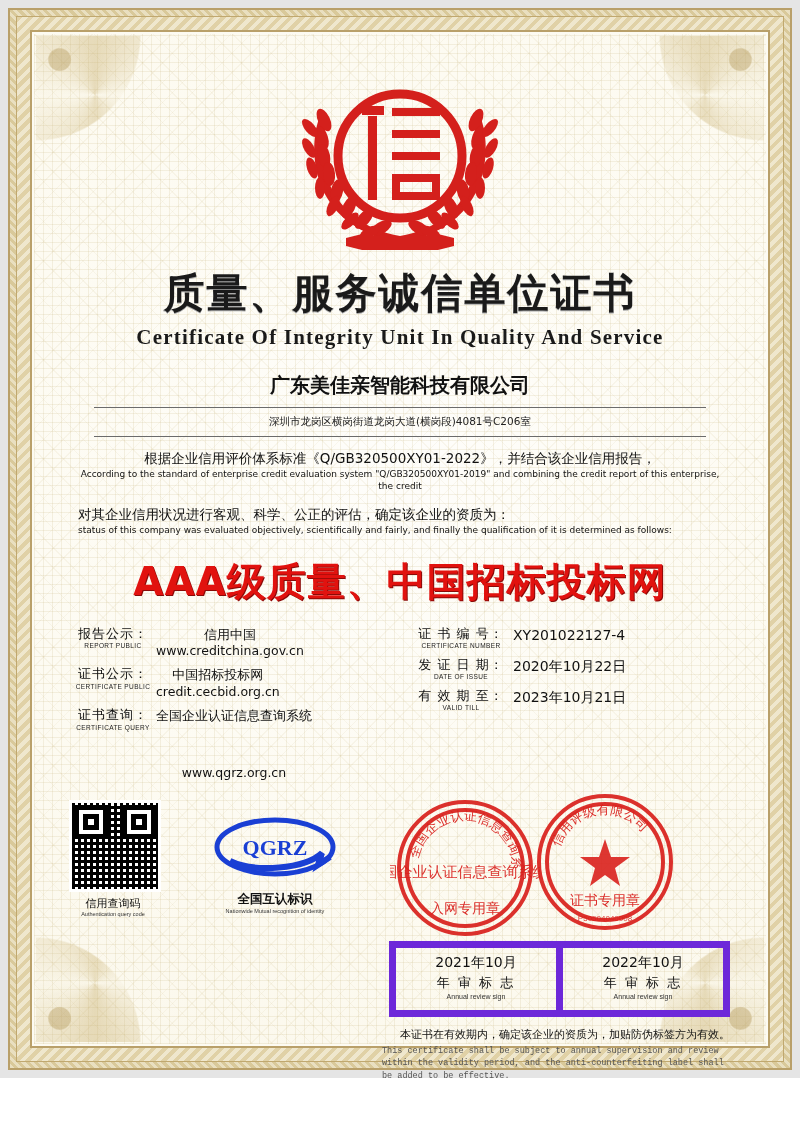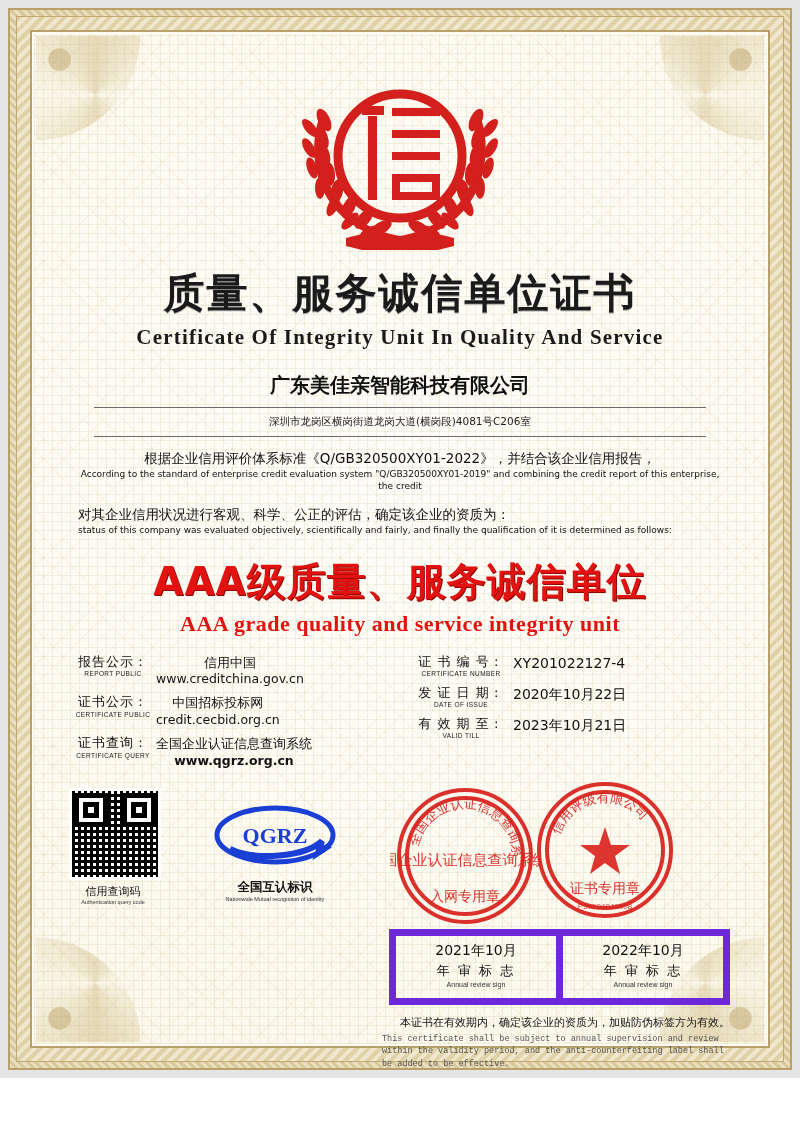--- a/index.html
+++ b/index.html
@@ -90,21 +90,21 @@
   
   .info{display:flex;margin-top:18px;padding:0 10px;}
   .info-col{flex:1;text-align:center;}
   .info-col.right{padding-left:18px;}
   .info-row{display:flex;align-items:flex-start;margin-bottom:9px;}
   .lab{width:86px;flex:none;}
   .lab .c{font-family:"DejaVu Sans",sans-serif;font-size:13px;color:#111;letter-spacing:1px;line-height:1.1;}
   .lab .e{font-family:"Liberation Sans",sans-serif;font-size:6.5px;color:#222;letter-spacing:.4px;margin-top:1px;}
   .val{font-family:"DejaVu Sans",sans-serif;font-size:13px;color:#111;line-height:1.25;}
   .val .small{font-size:12.5px;}
-  .val .b{font-weight:bold;}
+  .val .b{font-weight:normal;margin-top:40px;}
   .info-col.right .lab{width:104px;}
   .info-col.right .val{font-size:14px;}
 
   
   .marks{position:relative;height:140px;margin-top:10px;}
   .qr{position:absolute;left:10px;top:2px;width:86px;}
   .qr .code{
     width:86px;height:86px;background:#fff;
     background-image:
       repeating-linear-gradient(0deg,#000 0 3px,transparent 3px 6px),
@@ -234,22 +234,21 @@
 
     <div class="para">
       <div class="cn">根据企业信用评价体系标准《Q/GB320500XY01-2022》，并结合该企业信用报告，</div>
       <div class="en">According to the standard of enterprise credit evaluation system "Q/GB320500XY01-2019" and combining the credit report of this enterprise, the credit</div>
     </div>
     <div class="para left">
       <div class="cn">对其企业信用状况进行客观、科学、公正的评估，确定该企业的资质为：</div>
       <div class="en">status of this company was evaluated objectively, scientifically and fairly, and finally the qualification of it is determined as follows:</div>
     </div>
 
-    <div class="grade-cn">AAA级质量、服务诚信单位</div>
-    <div class="grade-en">AAA grade quality and service integrity unit</div>
+    <div class="grade-cn">AAA级质量、中国招标投标网</div>
 
     <div class="info">
       <div class="info-col">
 
         <div class="info-row">
           <div class="lab">
             <div class="c">报告公示：</div>
             <div class="e">REPORT PUBLIC</div>
           </div>
           <div class="val">

